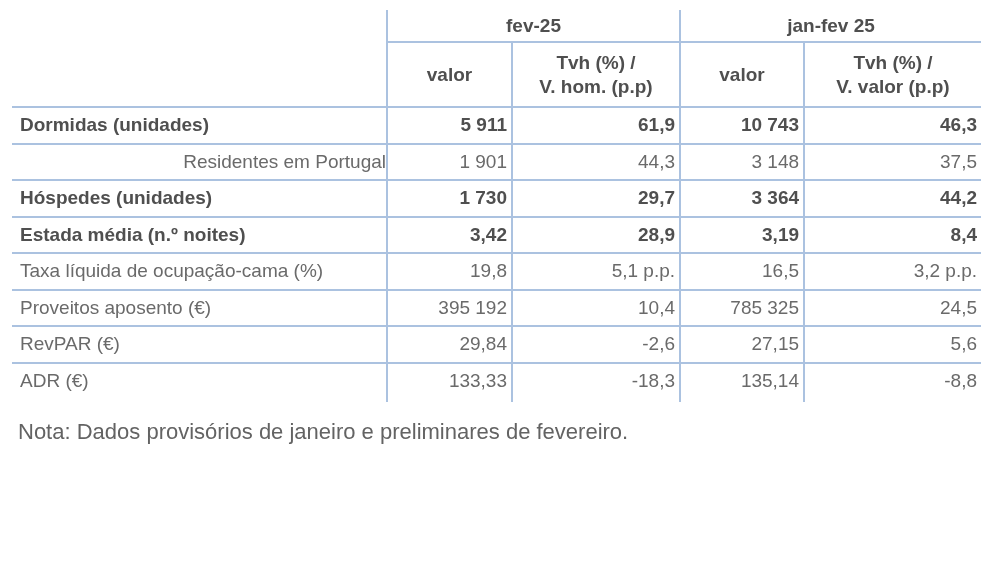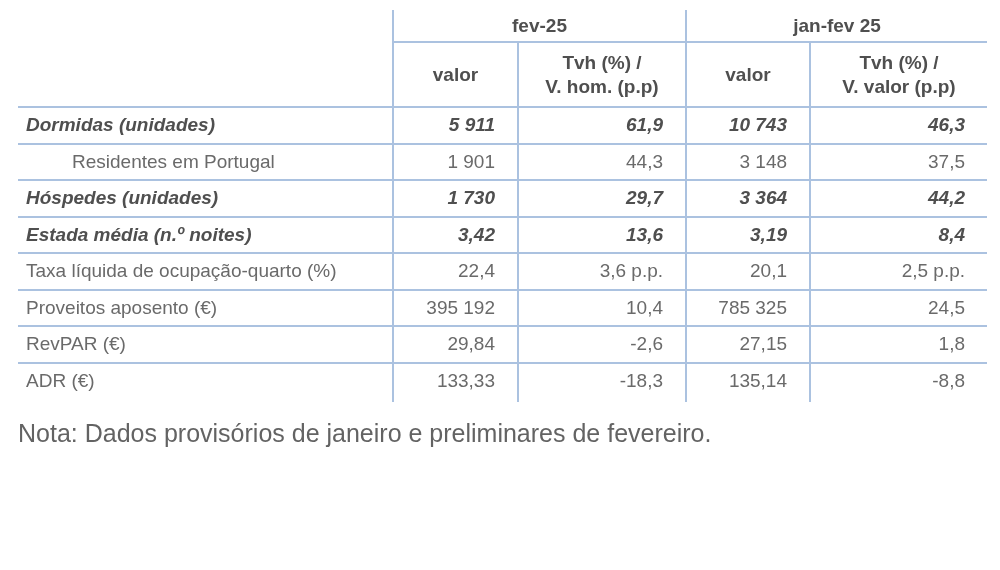--- a/index.html
+++ b/index.html
@@ -8,21 +8,21 @@
     --strong:#4f4f4f;      
   }
   html,body{margin:0;padding:0;}
   body{
     width:1000px;height:570px;overflow:hidden;background:#ffffff;
     font-family:"Liberation Sans", sans-serif;
     -webkit-font-smoothing:antialiased;
   }
   table{
     border-collapse:collapse;table-layout:fixed;
-    margin:10px 0 0 18px;width:969px;
+    margin:10px 0 0 12px;width:969px;
   }
   col.c-label{width:375px;}
   col.c-v1{width:125px;}
   col.c-t1{width:168px;}
   col.c-v2{width:124px;}
   col.c-t2{width:177px;}
   td{
     font-size:19px;color:var(--txt);padding:0;vertical-align:middle;
     white-space:nowrap;overflow:hidden;
   }
@@ -30,27 +30,27 @@
   .br{border-right:2px solid var(--bc);}
   .bb{border-bottom:2px solid var(--bc);}
   
   tr.hrow1 td{height:31px;}
   tr.hrow2 td{height:63px;}
   .group{font-weight:bold;color:var(--strong);text-align:center;}
   .sub{font-weight:bold;color:var(--strong);text-align:center;line-height:1.25;}
   
   tr.drow td{height:34.5px;}
   td.lbl{padding-left:8px;text-align:left;}
-  td.lbl.indent{padding-left:54px;}
-  td.val{text-align:right;padding-right:22px;}
-  .bold{font-weight:bold;color:var(--strong);font-style:italic;}
+  td.lbl.indent{padding-left:54px;text-align:right;}
+  td.val{text-align:right;padding-right:4px;}
+  .bold{font-weight:bold;color:var(--strong);}
   tr.tail td{height:4px;border-bottom:none;}
   
   .note{
-    margin:17px 0 0 18px;font-size:25px;color:#636363;
+    margin:17px 0 0 18px;font-size:22px;color:#636363;
   }
 </style>
 </head>
 <body>
 
 <table>
   <colgroup>
     <col class="c-label">
       <col class="c-v1">
       <col class="c-t1">
@@ -95,44 +95,44 @@
       <tr class="drow">
         <td class="lbl br bb bold">Hóspedes (unidades)</td>
         <td class="val br bb bold">1 730</td>
         <td class="val br bb bold">29,7</td>
         <td class="val br bb bold">3 364</td>
         <td class="val bb bold">44,2</td>
       </tr>
       <tr class="drow">
         <td class="lbl br bb bold">Estada média (n.º noites)</td>
         <td class="val br bb bold">3,42</td>
-        <td class="val br bb bold">13,6</td>
+        <td class="val br bb bold">28,9</td>
         <td class="val br bb bold">3,19</td>
         <td class="val bb bold">8,4</td>
       </tr>
       <tr class="drow">
-        <td class="lbl br bb">Taxa líquida de ocupação-quarto (%)</td>
-        <td class="val br bb">22,4</td>
-        <td class="val br bb">3,6 p.p.</td>
-        <td class="val br bb">20,1</td>
-        <td class="val bb">2,5 p.p.</td>
+        <td class="lbl br bb">Taxa líquida de ocupação-cama (%)</td>
+        <td class="val br bb">19,8</td>
+        <td class="val br bb">5,1 p.p.</td>
+        <td class="val br bb">16,5</td>
+        <td class="val bb">3,2 p.p.</td>
       </tr>
       <tr class="drow">
         <td class="lbl br bb">Proveitos aposento (€)</td>
         <td class="val br bb">395 192</td>
         <td class="val br bb">10,4</td>
         <td class="val br bb">785 325</td>
         <td class="val bb">24,5</td>
       </tr>
       <tr class="drow">
         <td class="lbl br bb">RevPAR (€)</td>
         <td class="val br bb">29,84</td>
         <td class="val br bb">-2,6</td>
         <td class="val br bb">27,15</td>
-        <td class="val bb">1,8</td>
+        <td class="val bb">5,6</td>
       </tr>
       <tr class="drow">
         <td class="lbl br">ADR (€)</td>
         <td class="val br">133,33</td>
         <td class="val br">-18,3</td>
         <td class="val br">135,14</td>
         <td class="val">-8,8</td>
       </tr>
       <tr class="tail">
         <td class="br"></td>

